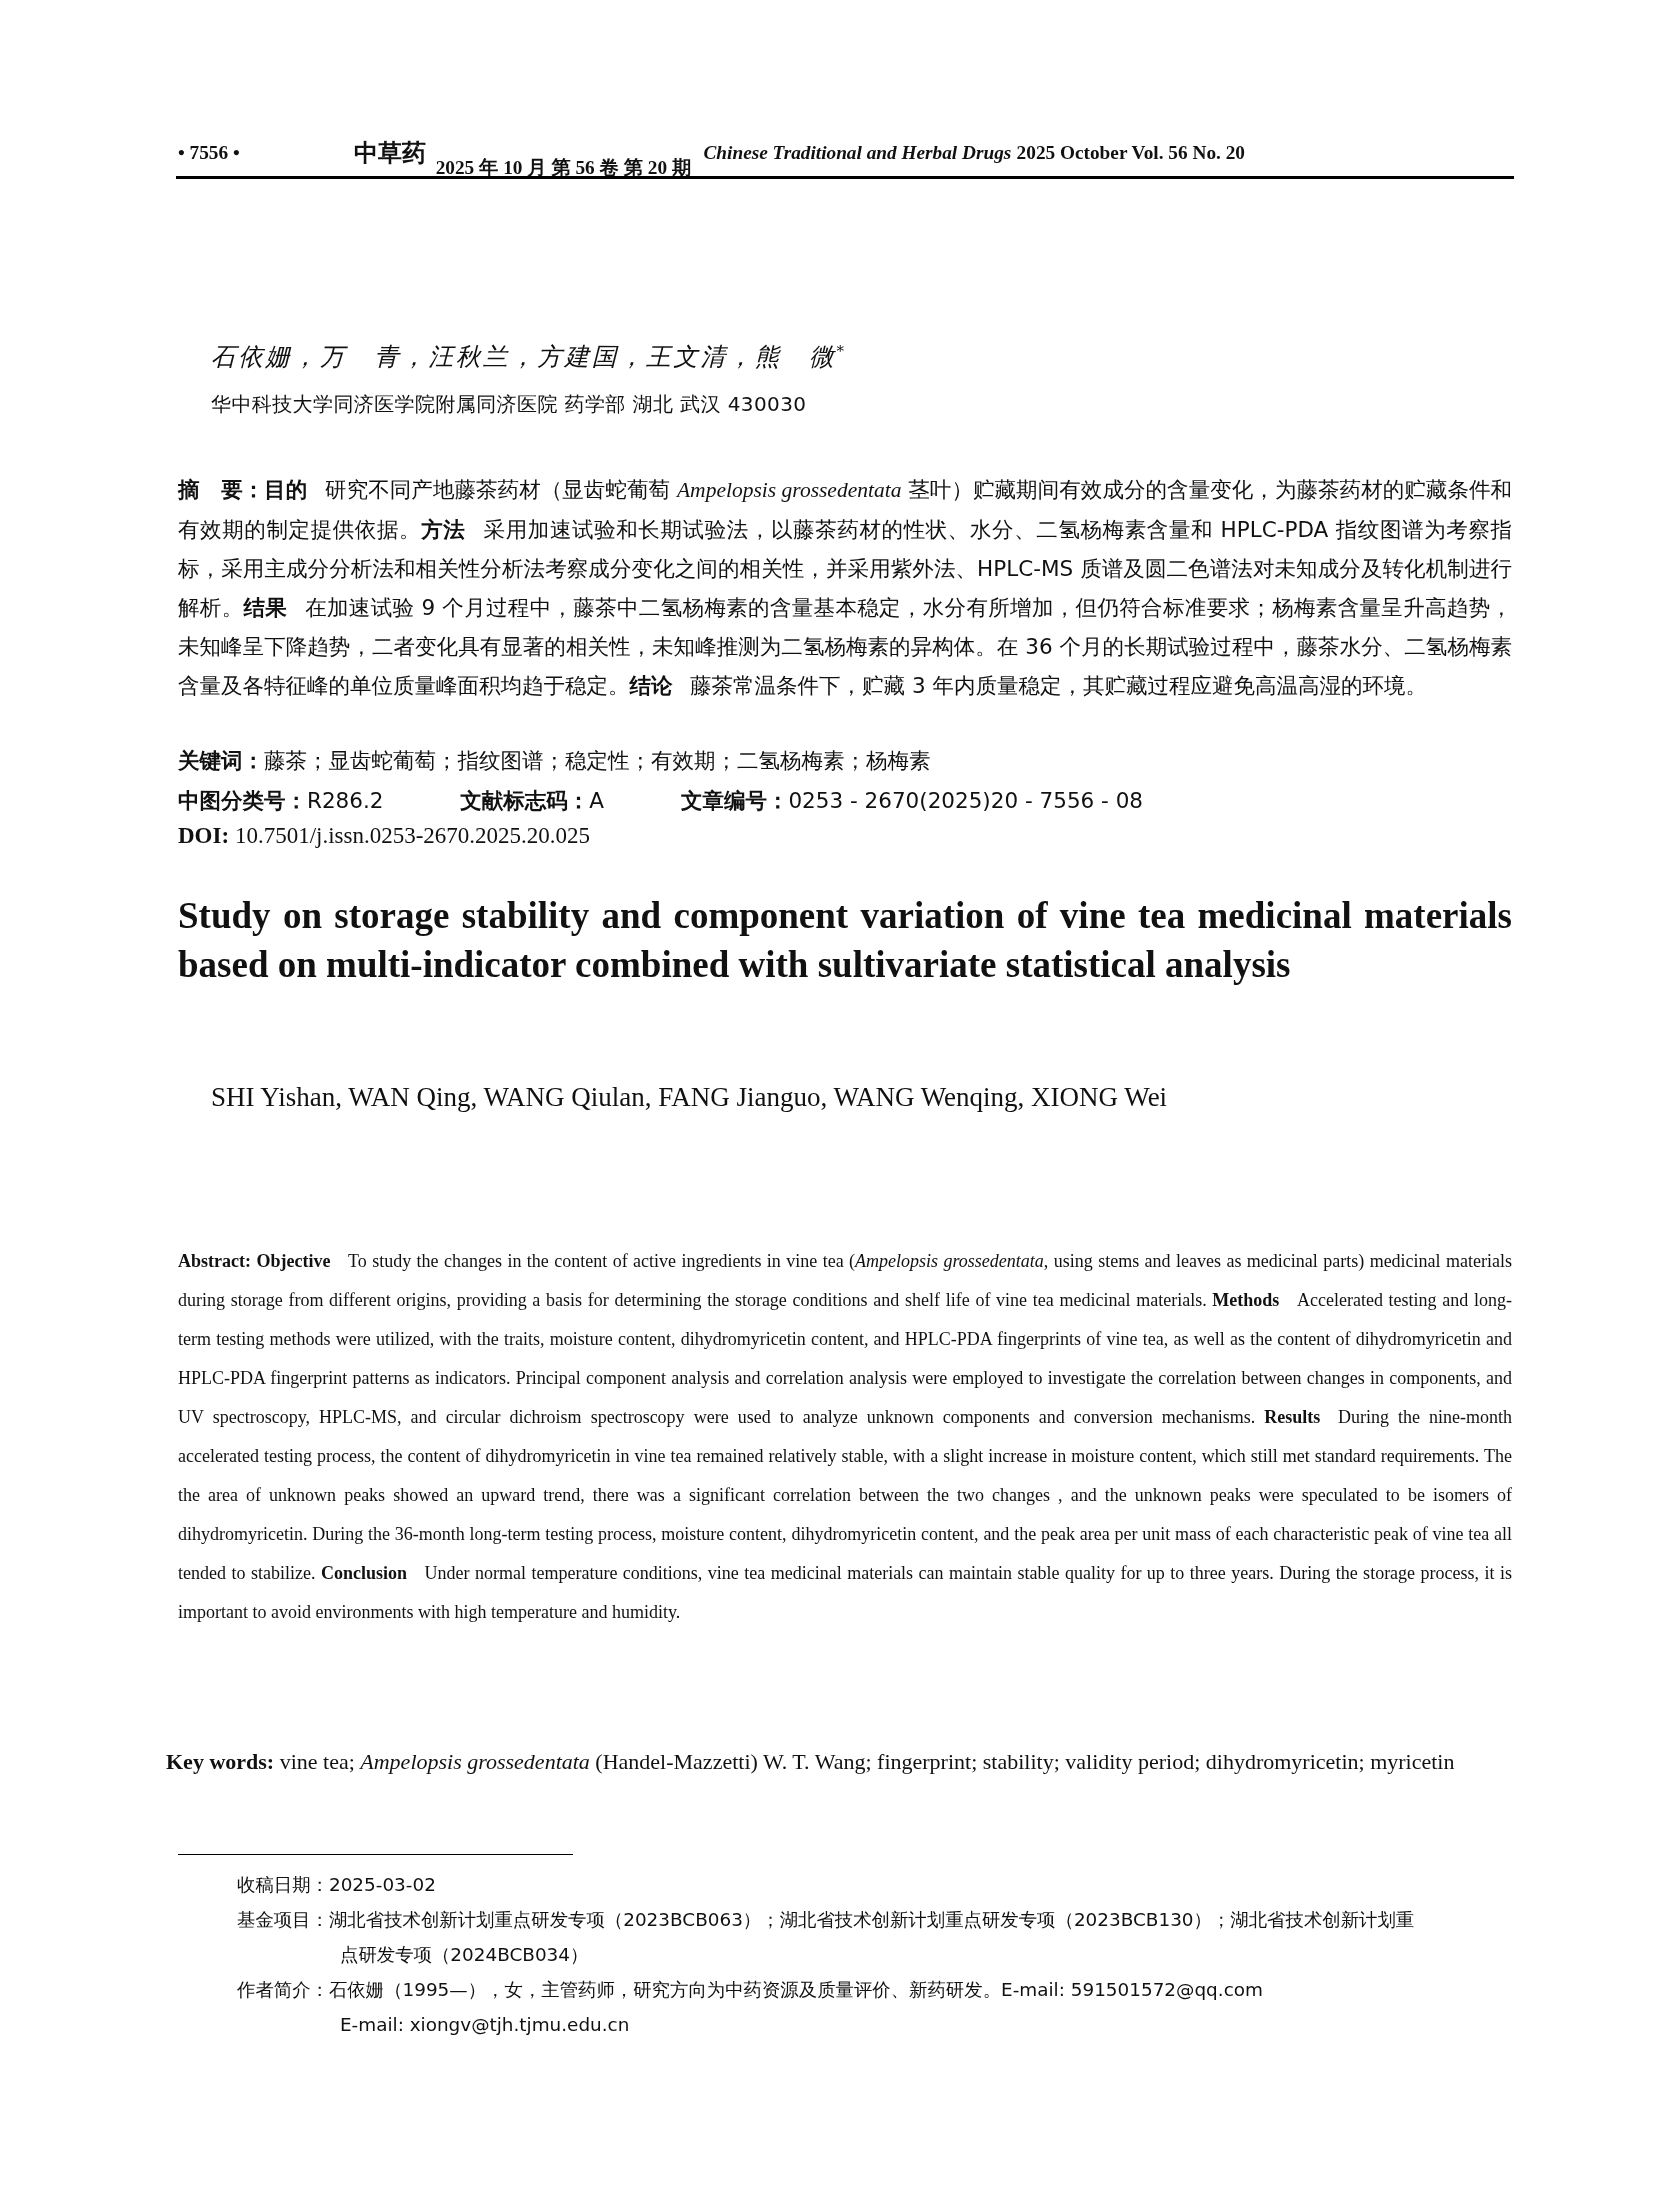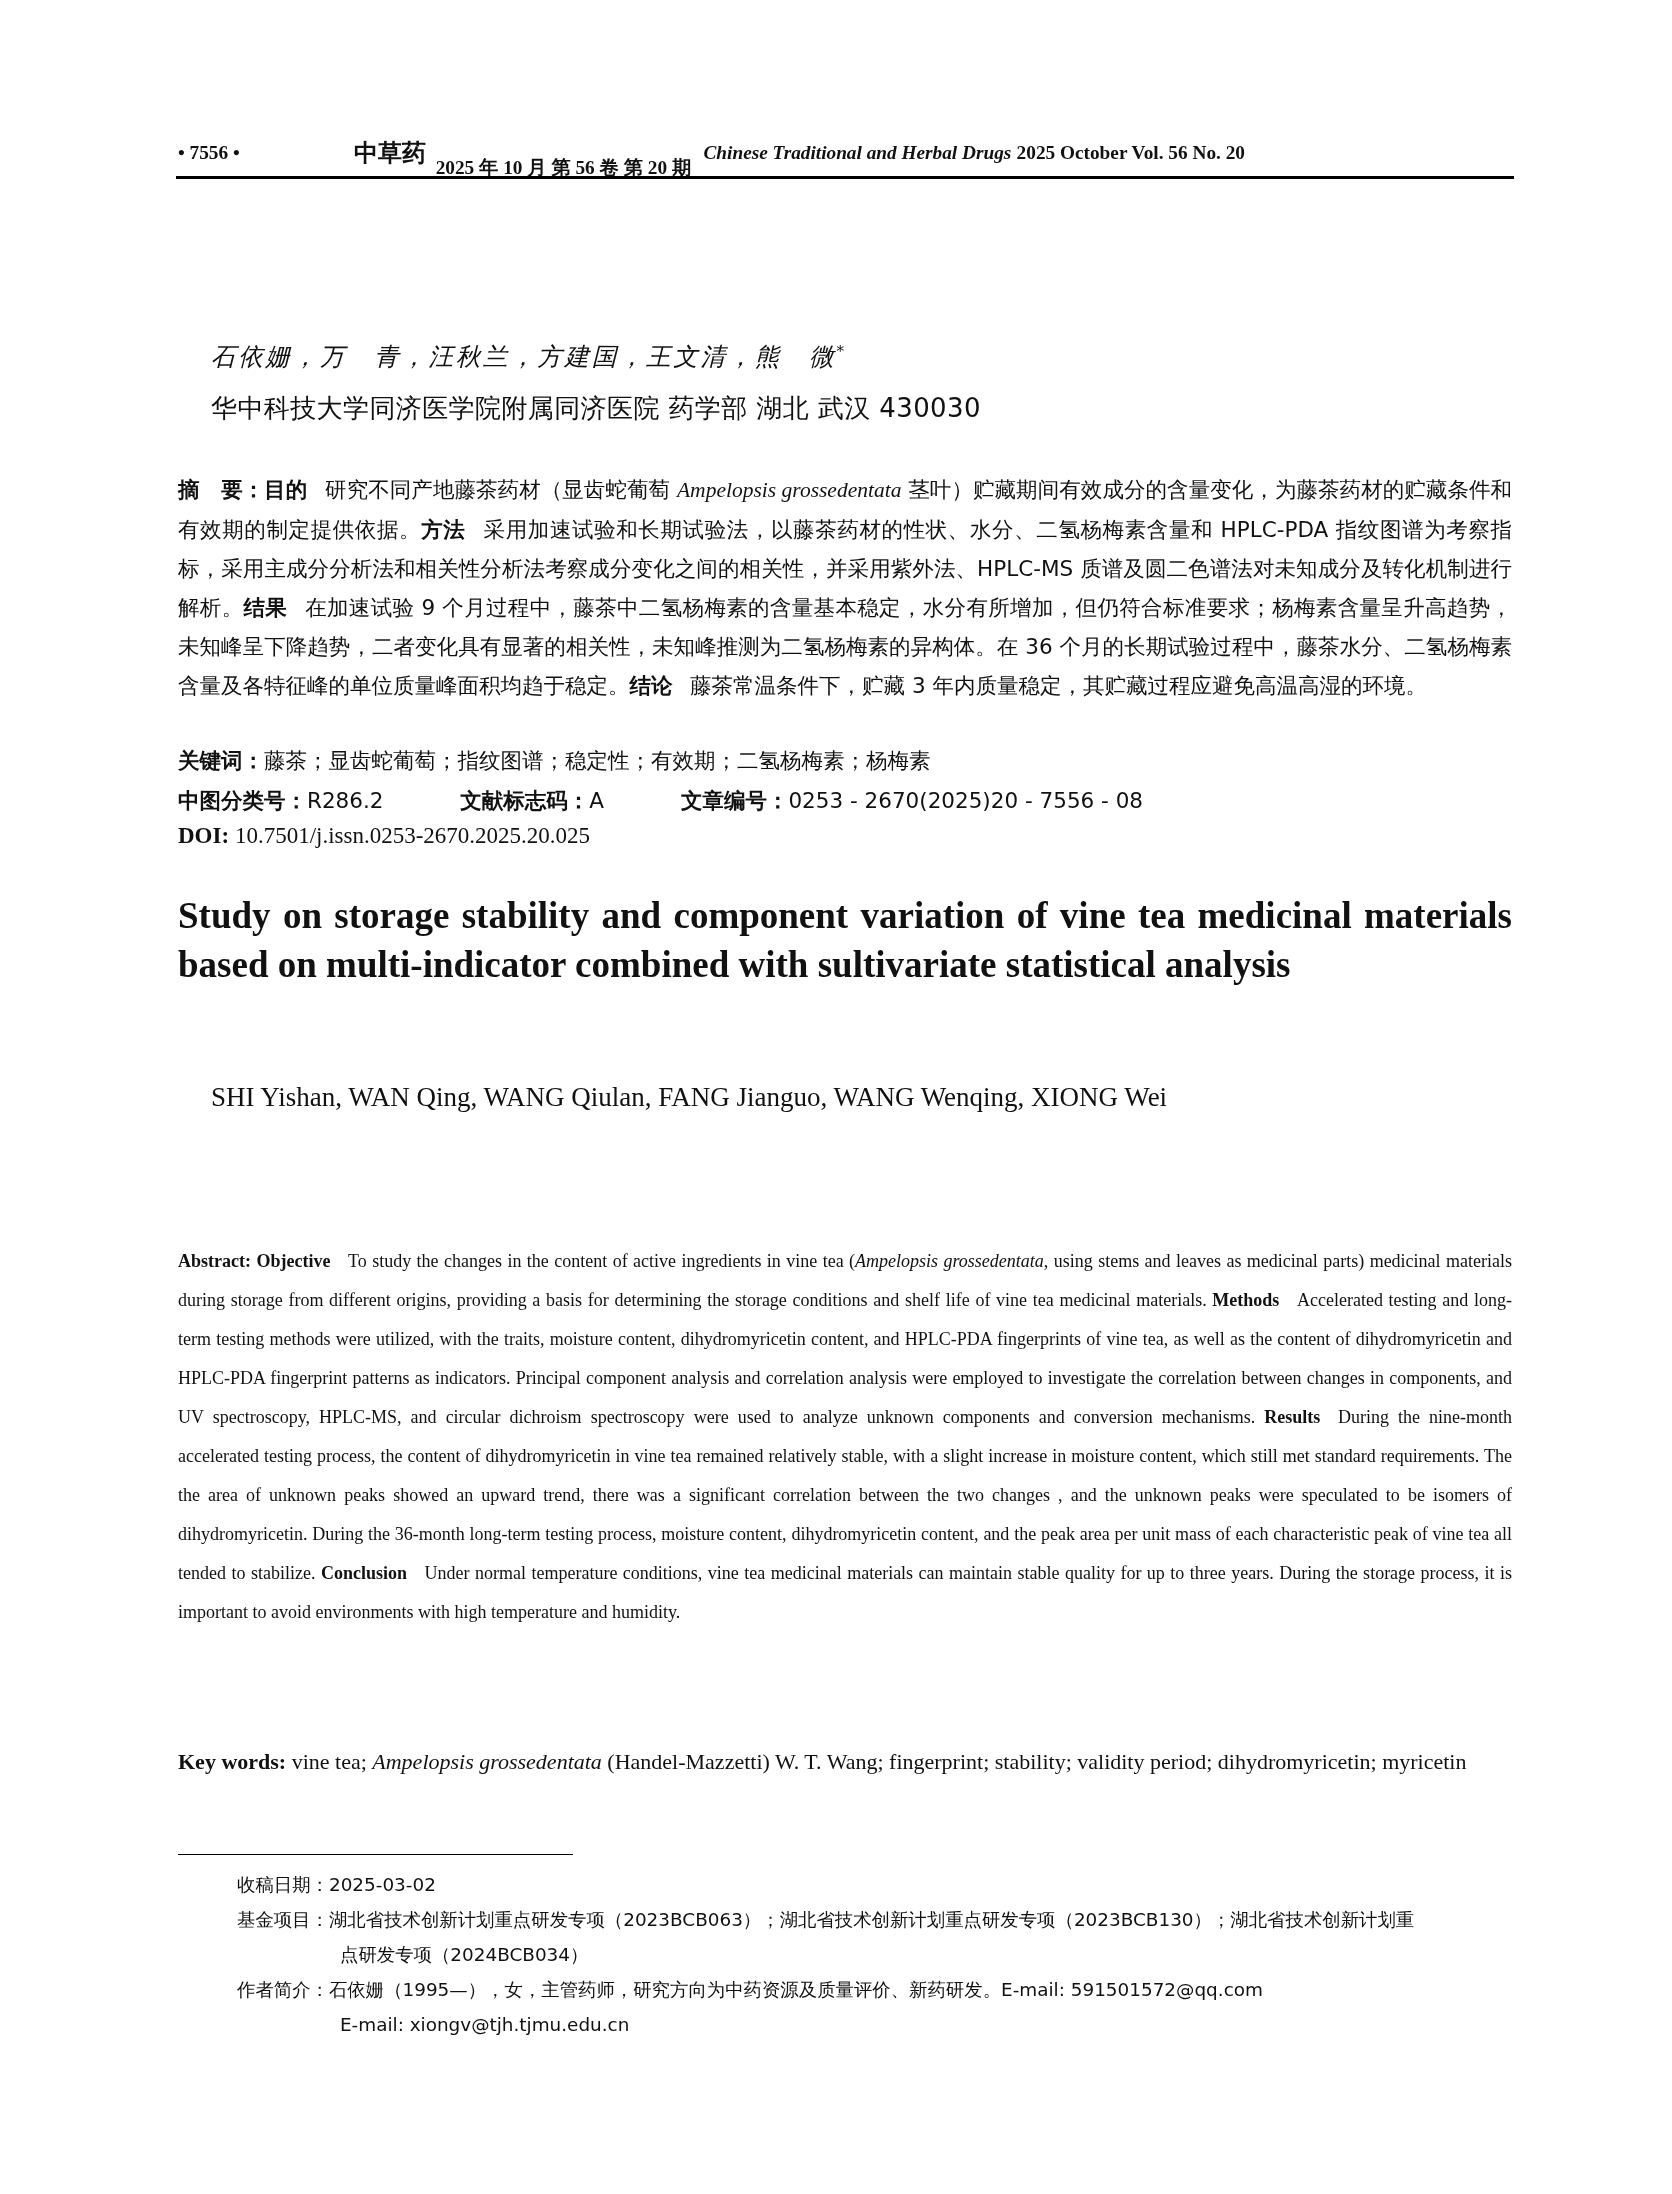--- a/index.html
+++ b/index.html
@@ -10,42 +10,42 @@
   .running-header .pagenum { width: 176px; }
   .running-header .logo { font-size: 24px; font-family: "DejaVu Serif", serif; font-weight: bold; margin-right: 9.7px; }
   .running-header .cn { margin-right: 12.3px; margin-top: 28px; }
   .running-header .en { font-style: italic; }
   .running-header .en-rest { font-style: normal; margin-left: 5.3px; }
   .header-rule { position: absolute; left: 176px; top: 176px; width: 1338px; height: 3.1px; background: #000; }
 
   .cn-title { position: absolute; left: 178px; top: 250px; width: 1360px; font-family: "DejaVu Sans", sans-serif; font-size: 38px; font-weight: bold; letter-spacing: 0.4px; }
   .cn-authors { position: absolute; left: 211px; top: 340px; font-size: 24.6px; font-family: "DejaVu Serif", serif; font-style: italic; letter-spacing: 2.6px; }
   .cn-authors sup { font-size: 15px; }
-  .cn-affil { position: absolute; left: 211px; top: 391px; font-size: 26px; font-family: "DejaVu Sans", sans-serif; letter-spacing: 0.4px; }
+  .cn-affil { position: absolute; left: 211px; top: 391px; font-size: 20px; font-family: "DejaVu Sans", sans-serif; letter-spacing: 0.4px; }
 
   .cn-abstract { position: absolute; left: 178px; top: 470px; width: 1334px; font-size: 21.5px; line-height: 39px; text-align: justify; font-family: "DejaVu Sans", sans-serif; }
   .cn-abstract b { font-weight: bold; }
   .cn-abstract i { font-family: "Liberation Serif", serif; font-style: italic; }
   .gap { display: inline-block; width: 17.6px; }
 
   .meta-line { position: absolute; left: 178px; font-size: 21.5px; font-family: "DejaVu Sans", sans-serif; white-space: nowrap; }
   .meta-line b { font-weight: bold; }
   .kw { top: 746px; }
   .cls { top: 786px; }
   .cls span.sep { display: inline-block; width: 70px; }
   .doi { top: 823px; font-family: "Liberation Serif", serif; font-size: 23px; }
 
   .en-title { position: absolute; left: 178px; top: 891px; width: 1334px; font-size: 37px; font-weight: bold; line-height: 49px; text-align: justify; text-align-last: left; }
   .en-authors { position: absolute; left: 211px; top: 1082px; font-size: 27px; }
   .en-affil { position: absolute; left: 211px; top: 1123px; width: 1308px; font-size: 22px; line-height: 39px; }
 
   .en-abstract { position: absolute; left: 178px; top: 1242px; width: 1334px; font-size: 18px; line-height: 39px; text-align: justify; }
   .en-abstract b { font-weight: bold; }
   .en-abstract i { font-style: italic; }
-  .en-keywords { position: absolute; left: 178px; top: 1742px; width: 1334px; font-size: 22px; line-height: 39px; text-align: justify; }
+  .en-keywords { position: absolute; left: 166px; top: 1742px; width: 1334px; font-size: 22px; line-height: 39px; text-align: justify; }
 
   .foot-rule { position: absolute; left: 178px; top: 1854px; width: 395px; height: 1.3px; background: #000; }
   .footnotes { position: absolute; left: 237px; top: 1867px; width: 1273px; font-size: 18.4px; line-height: 35px; font-family: "DejaVu Sans", sans-serif; }
   .footnotes .row { display: flex; }
   .footnotes .lbl { font-weight: normal; white-space: nowrap; }
   .footnotes .txt { flex: 1; }
   .footnotes .cont { padding-left: 103px; }
 </style>
 </head>
 <body>

